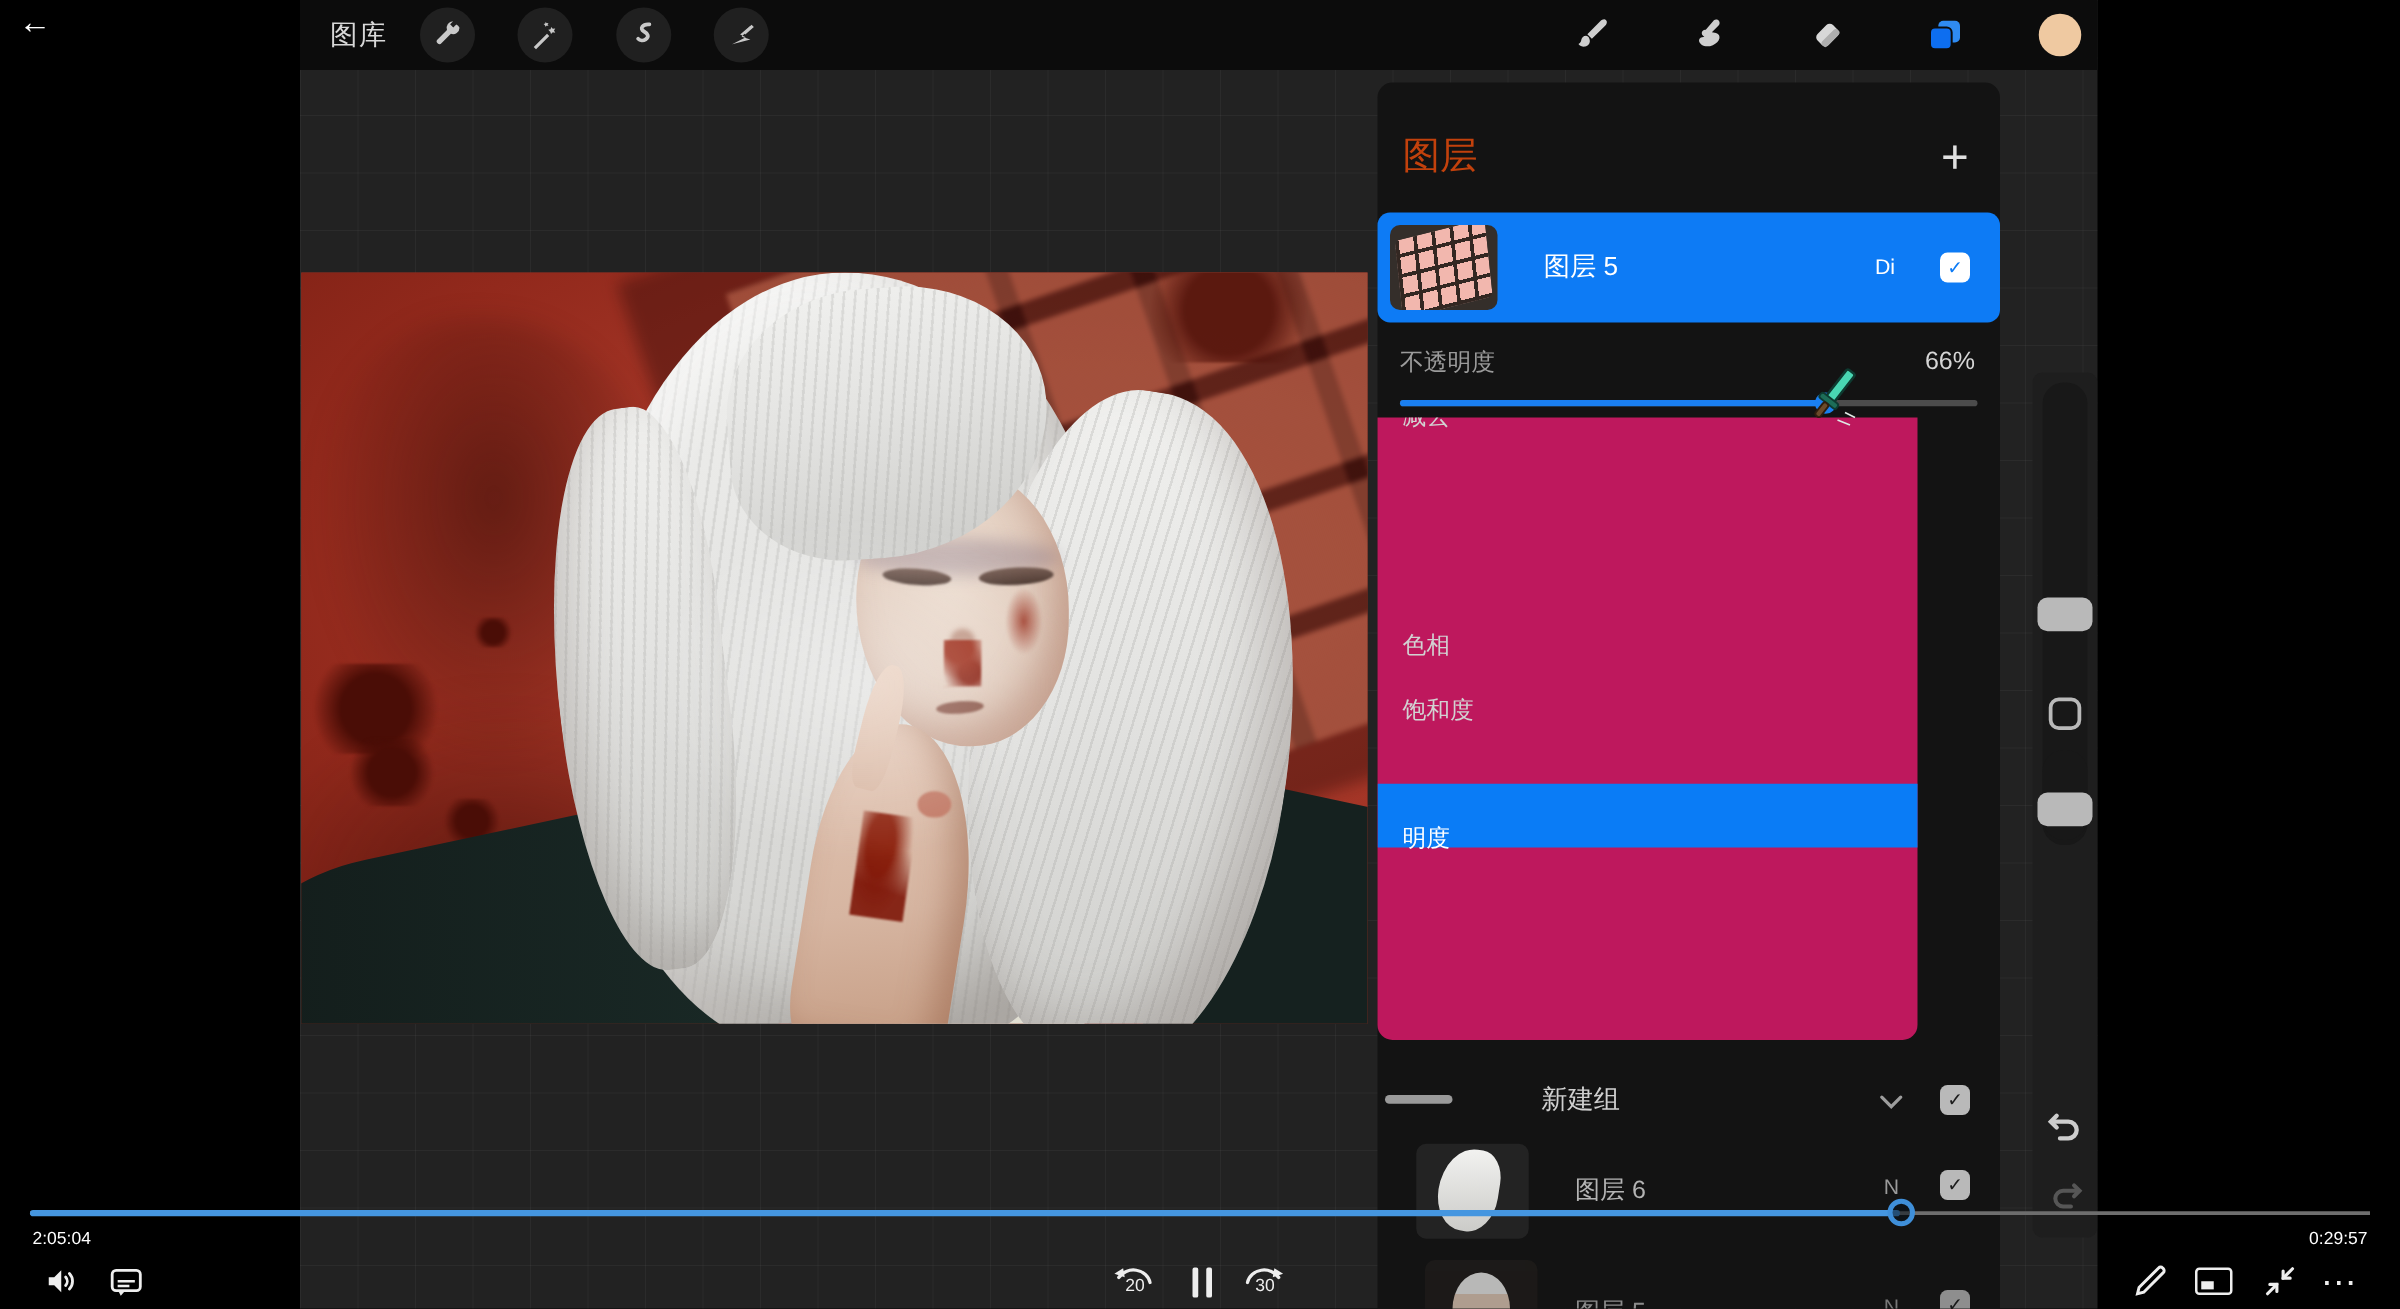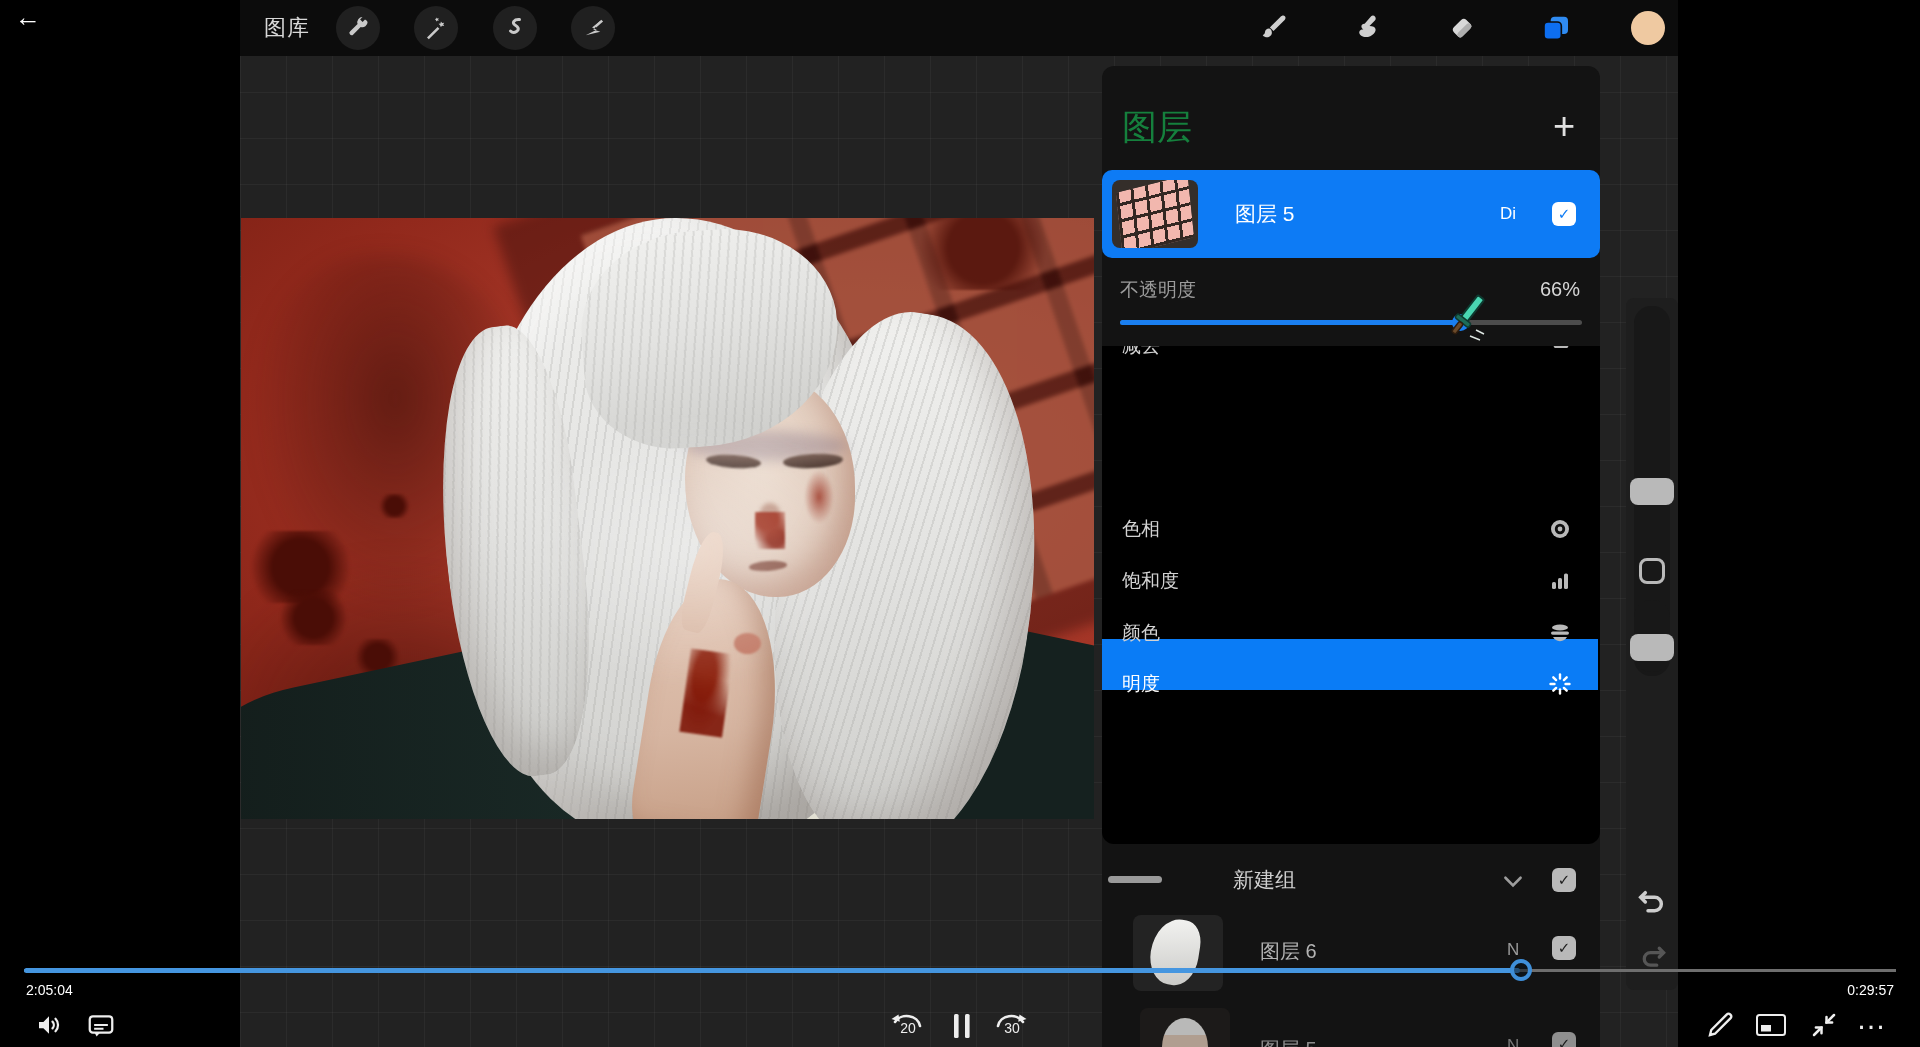--- a/index.html
+++ b/index.html
@@ -99,21 +99,21 @@
   .shirt { left:56%; top:84%; width:17%; height:25%;
     background:linear-gradient(175deg,#efede2,#d9d7c9); transform:rotate(-8deg);
     border-radius:20% 40% 0 0; }
   .glow { left:30%; top:30%; width:45%; height:50%;
     background:radial-gradient(ellipse, rgba(255,255,255,.35), rgba(255,255,255,0) 65%);
     filter:blur(8px); }
 
   
   #panel { position:absolute; left:862px; top:66px; width:498px; height:981px;
     background:#131313; border-radius:12px 12px 0 0; }
-  .ptitle { position:absolute; left:20px; top:38px; color:#15803d; font-size:35px; }
+  .ptitle { position:absolute; left:20px; top:38px; color:#c2410c; font-size:30px; }
   #addlayer { position:absolute; left:440px; top:40px; width:44px; height:44px;
     color:#e0e0e0; font-size:38px; font-weight:100; text-align:center; line-height:40px; }
   .selrow { position:absolute; left:0; top:104px; width:498px; height:88px;
     border-radius:10px; }
   .thumb { position:absolute; border-radius:8px; overflow:hidden; background:#342e2a; }
   .selthumb { left:10px; top:10px; width:86px; height:68px; }
   .lattice { position:absolute; left:6px; top:4px; width:74px; height:62px; transform:rotate(-14deg) skewX(-8deg);
     background-color:#f2b7ae;
     background-image:repeating-linear-gradient(0deg,#332722 0 3px, transparent 3px 16px),
       repeating-linear-gradient(90deg,#332722 0 3px, transparent 3px 15px);
@@ -127,22 +127,22 @@
   .cbx-white { background:#fff; color:#0d7bf5; }
   .cbx-gray { background:#b9b9b9; color:#1c1c1c; }
 
   .opa-label { position:absolute; left:18px; top:211px; color:#9b9b9b; font-size:19px; }
   .opa-val { position:absolute; right:20px; top:212px; color:#d6d6d6; font-size:20px; }
   .sl-track { position:absolute; left:18px; top:254px; width:462px; height:5px;
     border-radius:3px; background:#4c4c4c; }
   .sl-fill { position:absolute; left:0; top:0; height:5px; border-radius:3px; width:340px; }
   .sl-knob { position:absolute; left:332px; top:-6px; width:17px; height:17px; border-radius:50%; }
 
-  #blendlist { position:absolute; left:0; top:280px; width:498px; height:498px;
-    overflow:hidden; background:#000000; border-radius:0 0 12px 12px; }
+  #blendlist { position:absolute; left:0; top:268px; width:432px; height:498px;
+    overflow:hidden; background:#be185d; border-radius:0 0 12px 12px; }
   .brow { position:absolute; left:0; width:498px; height:51px; }
   .brow .bl { position:absolute; left:20px; top:0; height:51px; line-height:51px;
     color:#d2d2d2; font-size:19px; }
   .brow .bi { position:absolute; right:28px; top:50%; transform:translateY(-50%);
     color:#b9b9b9; display:flex; align-items:center; justify-content:center; }
   .bhl { position:absolute; left:0; top:293px; width:496px; height:51px; }
 
   .grouprow { position:absolute; left:0; top:786px; width:498px; height:56px; }
   .gpill { position:absolute; left:6px; top:24px; width:54px; height:7px;
     border-radius:4px; background:#9a9a9a; }
@@ -341,30 +341,20 @@
           <div class="bl">色相</div>
           <div class="bi">
             <svg width="24" height="24" viewBox="0 0 24 24">
                 <circle cx="12" cy="12" r="9" fill="#b9b9b9"></circle>
                 <circle cx="12" cy="12" r="5.2" fill="#0f0f0f"></circle>
                 <circle cx="12" cy="12" r="2.4" fill="#b9b9b9"></circle>
               </svg>
           </div>
         </div>
 
-        <div class="brow" style="top:261px">
-          <div class="bl">颜色</div>
-          <div class="bi">
-            <svg width="24" height="24" viewBox="0 0 24 24">
-                <ellipse cx="12" cy="6.5" rx="8" ry="3" fill="#b9b9b9"></ellipse>
-                <rect x="3" y="10.4" width="18" height="3.4" rx="1.7" fill="#b9b9b9"></rect>
-                <path d="M5 16h14a8 8 0 0 1-14 0z" fill="#b9b9b9"></path>
-              </svg>
-          </div>
-        </div>
 
         <div class="brow" style="top:312px">
           <div class="bl" style="color:#fff">明度</div>
           <div class="bi">
             <svg width="24" height="24" viewBox="0 0 24 24">
                 <g stroke="#fff" stroke-width="2.4" stroke-linecap="round">
                   <line x1="12" y1="2.5" x2="12" y2="6.5"></line>
                   <line x1="12" y1="17.5" x2="12" y2="21.5"></line>
                   <line x1="2.5" y1="12" x2="6.5" y2="12"></line>
                   <line x1="17.5" y1="12" x2="21.5" y2="12"></line>

